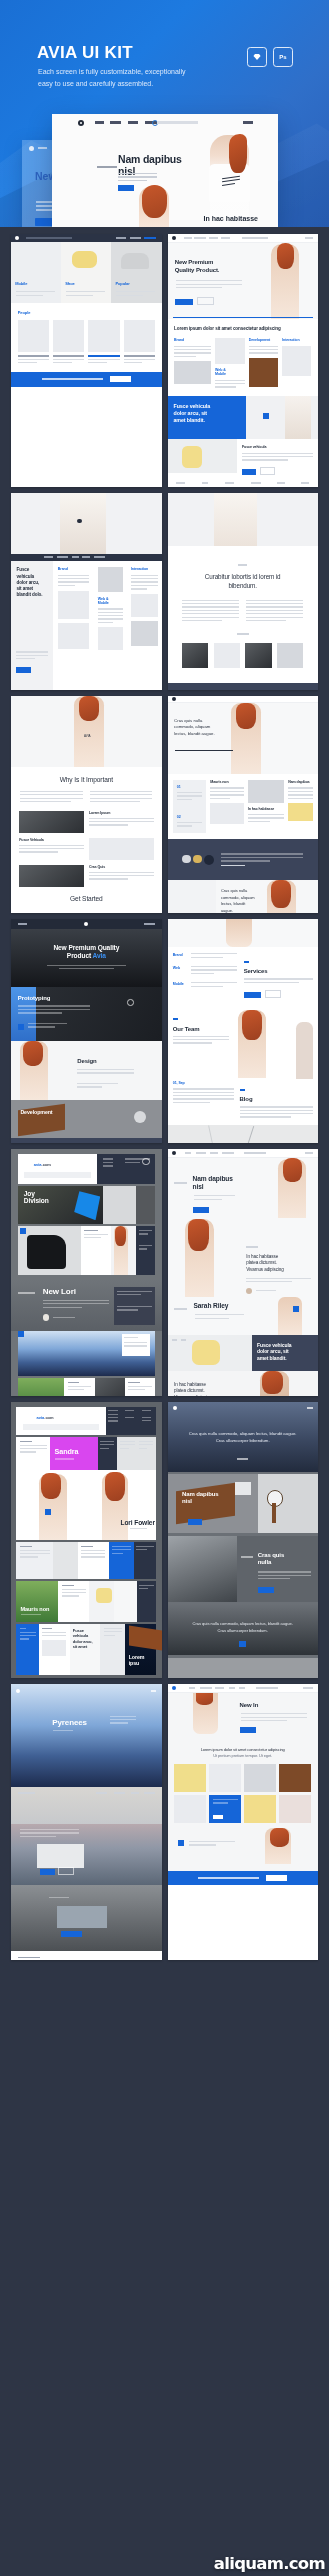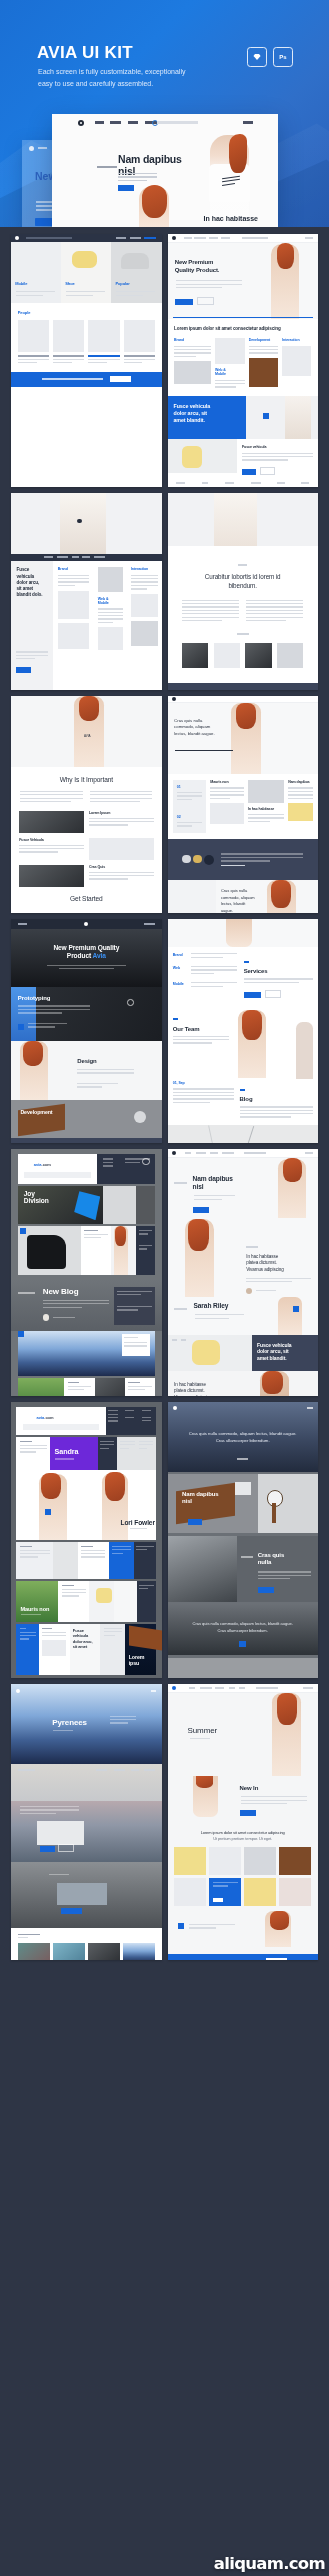--- a/index.html
+++ b/index.html
@@ -838,21 +838,21 @@
                     <div class="ln w"></div>
                     <div class="ln w" style="width:60%"></div>
                   </div>
               </div>
             </div>
           </div>
           <div style="padding:6.6px;position:relative;background:linear-gradient(180deg,#6f7479,#5b6066)">
             <div style="display:flex;align-items:flex-start">
               <span class="pill" style="width:17px;background:rgba(255,255,255,.5);margin-top:5.3px"></span>
               <div style="margin-left:8px;flex:1">
-                <div class="hd w" style="font-size:8px">New Blog</div>
+                <div class="hd w" style="font-size:8px">New Lori</div>
                 <div style="margin-top:4px;width:66px">
                     <div class="ln w"></div>
                     <div class="ln w"></div>
                     <div class="ln w" style="width:60%"></div>
                   </div>
                 <div style="display:flex;align-items:center;gap:3.3px;margin-top:6.6px">
                   <span style="width:6.6px;height:6.6px;border-radius:50%;background:#e9e6e0"></span>
                   <span class="ln w" style="width:22.4px;margin:0"></span>
                 </div>
               </div>
@@ -1016,21 +1016,21 @@
           </div>
           <div style="display:flex;margin:2.6px 5.3px 0;height:33px">
             <div style="width:24%;background:#fff;padding:3.3px;box-sizing:border-box">
                 <div class="ln" style="width:45%;background:#9aa2b1"></div>
                 <div style="margin-top:2.6px">
                   <div class="ln"></div>
                   <div class="ln"></div>
                   <div class="ln" style="width:60%"></div>
                 </div>
               </div>
-            <div style="width:34%;background:#6d28d9;position:relative">
+            <div style="width:34%;background:#d946ef;position:relative">
               <div class="hd w" style="position:absolute;left:4.6px;top:9.2px;font-size:7.2px">Sandra</div>
               <div class="ln w" style="position:absolute;left:5.3px;top:21px;width:18.4px"></div>
             </div>
             <div style="width:14%;background:#2b3345;padding:3.3px 2.6px;box-sizing:border-box">
                 <div class="ln w"></div>
                 <div class="ln w"></div>
                 <div class="ln w" style="width:60%"></div>
               </div>
             <div style="flex:1;background:#e2e4e6;padding:3.3px;box-sizing:border-box;display:flex;gap:4px">
               <div style="flex:1">
@@ -1197,21 +1197,21 @@
           </div>
           <div style="height:38px;background:#9a9da1;margin-top:2.6px"></div>
 
         </div>
       </div>
     </div>
 
     <div class="row">
       <div class="col">
         <div class="shot" style="height:276px">
-          <div class="mtn" style="height:80px;position:relative">
+          <div class="mtn" style="height:103px;position:relative">
             <span class="dot" style="left:5.3px;top:5.3px"></span>
             <span class="pill" style="position:absolute;right:5.3px;top:6px;width:5.3px;background:rgba(255,255,255,.75)"></span>
             <div class="hd w" style="position:absolute;left:41px;top:34px;font-size:8px" able="false">Pyrenees</div>
             <div style="position:absolute;left:42px;top:46px;width:26px">
                 <div class="ln w" style="width:20px"></div>
               </div>
             <div style="position:absolute;left:99px;top:32px;width:26px">
                 <div class="ln w"></div>
                 <div class="ln w"></div>
                 <div class="ln w" style="width:70%"></div>
@@ -1267,33 +1267,20 @@
           <div class="nb light">
             <span style="position:absolute;left:4px;top:2px;width:4.6px;height:4.6px;background:#1565d8;border-radius:50%"></span>
             <span class="pill lt" style="position:absolute;left:21px;top:3.3px;width:6.6px"></span>
             <span class="pill lt" style="position:absolute;left:32px;top:3.3px;width:12px"></span>
             <span class="pill lt" style="position:absolute;left:47px;top:3.3px;width:9.2px"></span>
             <span class="pill lt" style="position:absolute;left:61px;top:3.3px;width:6.6px"></span>
             <span class="pill lt" style="position:absolute;left:71px;top:3.3px;width:6.6px"></span>
             <span class="pill lt" style="position:absolute;left:88px;top:3.3px;width:22.4px"></span>
             <span class="pill lt" style="position:absolute;right:5.3px;top:3.3px;width:9.2px"></span>
           </div>
-          <div style="height:83px;background:#f5f6f7;position:relative">
-            <div class="hd" style="position:absolute;left:20px;top:33px;font-size:8px;font-weight:normal;color:#1e2735">Summer</div>
-            <div class="ln" style="position:absolute;left:22.4px;top:45px;width:20px"></div>
-            <div style="position:absolute;left:61px;top:28px">
-                <div class="ln"></div>
-                <div class="ln"></div>
-                <div class="ln"></div>
-                <div class="ln"></div>
-                <div class="ln" style="width:70%"></div>
-              </div>
-            <div class="model" style="position:absolute;right:17px;top:0;width:29px;height:83px;border-radius:9.2px 9.2px 0 0"></div>
-            <div class="hairM" style="position:absolute;right:21px;top:0;width:20px;height:32px;border-radius:8px 8px 40% 40%"></div>
-          </div>
           <div style="height:50px;background:#f5f6f7;position:relative">
             <div class="model" style="position:absolute;left:25px;top:0;width:25px;height:41px;border-radius:0 0 6.6px 6.6px"></div>
             <div class="hairM" style="position:absolute;left:28px;top:0;width:17px;height:12px;border-radius:0 0 40% 40%"></div>
             <div class="hd" style="position:absolute;left:72px;top:9.2px;font-size:6px">New In</div>
             <div style="position:absolute;left:73px;top:20px;right:10.5px">
                 <div class="ln"></div>
                 <div class="ln"></div>
                 <div class="ln" style="width:70%"></div>
               </div>
             <div class="btn" style="position:absolute;left:72px;top:34px;width:16px"></div>

